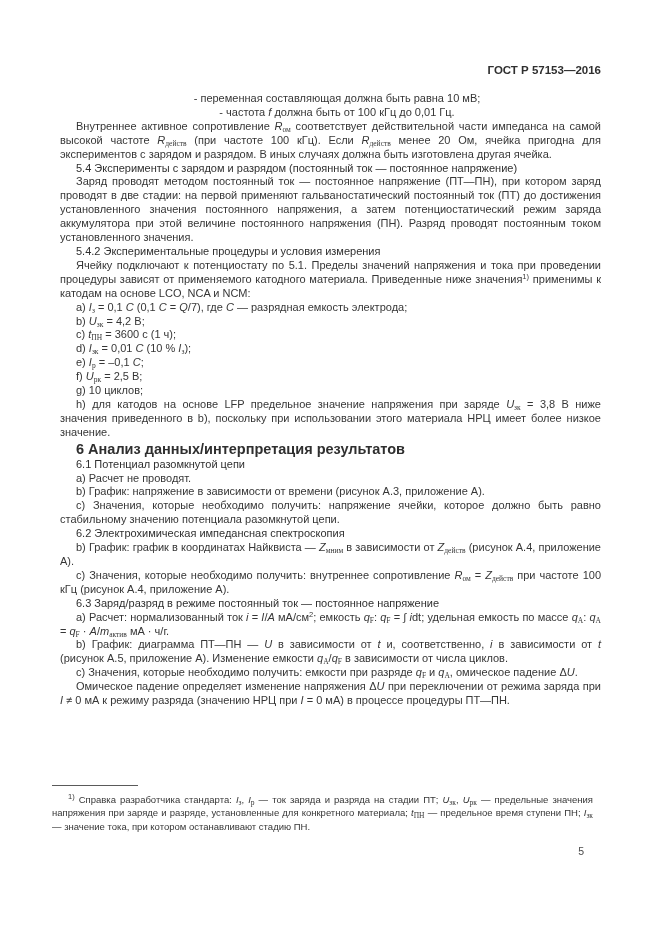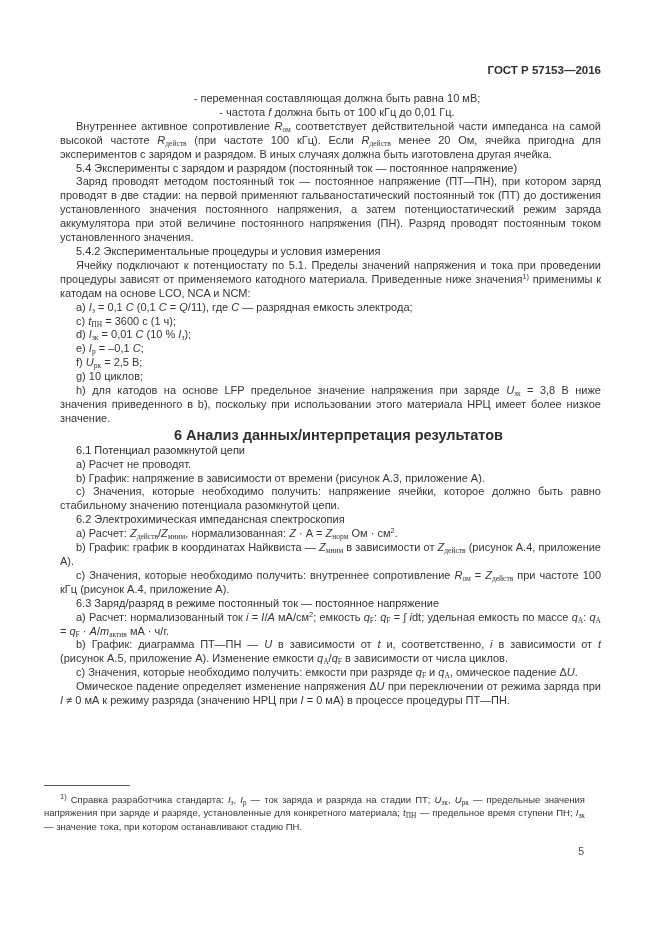--- a/index.html
+++ b/index.html
@@ -19,27 +19,27 @@
   }
   .content{
     position:absolute;top:92px;left:60px;width:541px;
     font-size:11px;line-height:13.9px;
   }
   .content > div{margin:0;}
   .dash{padding-left:13px;text-align:center;}
   .para{text-align:justify;text-indent:16px;}
   .li{text-align:justify;text-indent:16px;}
   .h3{font-weight:normal;text-indent:16px;text-align:left;margin-top:5px;margin-bottom:4px;color:#2f2f2f;}
-  .h1{font-weight:bold;font-size:14.5px;line-height:18px;text-indent:16px;text-align:center;
+  .h1{font-weight:bold;font-size:14.5px;line-height:18px;text-indent:16px;text-align:left;
       margin-top:21px;margin-bottom:17px;color:#2f2f2f;}
   .it{font-style:italic;}
   sub{font-size:7.5px;line-height:0;vertical-align:-2px;font-family:Liberation Serif, serif;}
   sup{font-size:7.5px;line-height:0;vertical-align:4px;}
   .footnote{
-    position:absolute;left:44px;top:785px;width:541px;
+    position:absolute;left:52px;top:785px;width:541px;
     font-size:9.5px;line-height:13.3px;text-align:justify;
   }
   .fn-rule{width:86px;height:1px;background:#5a5a5a;margin-bottom:7px;}
   .fn-text{text-indent:16px;}
   .page-number{
     position:absolute;top:845px;right:77px;
     font-size:10.5px;color:#4a4a4a;
   }
 </style>
 </head>
@@ -49,34 +49,34 @@
   <div class="doc-header">ГОСТ Р 57153—2016</div>
 
   <div class="content">
       <div class="dash"><span>-  переменная составляющая должна быть равна 10 мВ;</span></div>
       <div class="dash"><span>-  частота </span><span class="it">f</span><span> должна быть от 100 кГц до 0,01 Гц.</span></div>
       <div class="para"><span>Внутреннее активное сопротивление </span><span class="it">R</span><sub>ом</sub><span> соответствует действительной части импеданса на самой высокой частоте </span><span class="it">R</span><sub>действ</sub><span> (при частоте 100 кГц). Если </span><span class="it">R</span><sub>действ</sub><span> менее 20 Ом, ячейка пригодна для экспериментов с зарядом и разрядом. В иных случаях должна быть изготовлена другая ячейка.</span></div>
       <div class="h3"><span>5.4  Эксперименты с зарядом и разрядом (постоянный ток — постоянное напряжение)</span></div>
       <div class="para"><span>Заряд проводят методом постоянный ток — постоянное напряжение (ПТ—ПН), при котором заряд проводят в две стадии: на первой применяют гальваностатический постоянный ток (ПТ) до достижения установленного значения постоянного напряжения, а затем потенциостатический режим заряда аккумулятора при этой величине постоянного напряжения (ПН). Разряд проводят постоянным током установленного значения.</span></div>
       <div class="h3"><span>5.4.2  Экспериментальные процедуры и условия измерения</span></div>
       <div class="para"><span>Ячейку подключают к потенциостату по 5.1. Пределы значений напряжения и тока при проведении процедуры зависят от применяемого катодного материала. Приведенные ниже значения</span><sup>1)</sup><span> применимы к катодам на основе LCO, NCA и NCM:</span></div>
-      <div class="li"><span>a)  </span><span class="it">I</span><sub>з</sub><span> = 0,1 </span><span class="it">C</span><span> (0,1 </span><span class="it">C</span><span> = </span><span class="it">Q</span><span>/11), где </span><span class="it">C</span><span> — разрядная емкость электрода;</span></div>
+      <div class="li"><span>a)  </span><span class="it">I</span><sub>з</sub><span> = 0,1 </span><span class="it">C</span><span> (0,1 </span><span class="it">C</span><span> = </span><span class="it">Q</span><span>/7), где </span><span class="it">C</span><span> — разрядная емкость электрода;</span></div>
+      <div class="li"><span>b)  </span><span class="it">U</span><sub>зк</sub><span> = 4,2 В;</span></div>
       <div class="li"><span>c)  </span><span class="it">t</span><sub>ПН</sub><span> = 3600 с (1 ч);</span></div>
       <div class="li"><span>d)  </span><span class="it">I</span><sub>зк</sub><span> = 0,01 </span><span class="it">C</span><span> (10 % </span><span class="it">I</span><sub>з</sub><span>);</span></div>
       <div class="li"><span>e)  </span><span class="it">I</span><sub>р</sub><span> = –0,1 </span><span class="it">C</span><span>;</span></div>
       <div class="li"><span>f)  </span><span class="it">U</span><sub>рк</sub><span> = 2,5 В;</span></div>
       <div class="li"><span>g)  10 циклов;</span></div>
       <div class="li"><span>h)  для катодов на основе LFP предельное значение напряжения при заряде </span><span class="it">U</span><sub>зк</sub><span> = 3,8 В ниже значения приведенного в b), поскольку при использовании этого материала НРЦ имеет более низкое значение.</span></div>
       <div class="h1"><span>6  Анализ данных/интерпретация результатов</span></div>
       <div class="h3"><span>6.1  Потенциал разомкнутой цепи</span></div>
       <div class="li"><span>a)  Расчет не проводят.</span></div>
       <div class="li"><span>b)  График: напряжение в зависимости от времени (рисунок А.3, приложение А).</span></div>
       <div class="li"><span>c)  Значения, которые необходимо получить: напряжение ячейки, которое должно быть равно стабильному значению потенциала разомкнутой цепи.</span></div>
       <div class="h3"><span>6.2  Электрохимическая импедансная спектроскопия</span></div>
-      <div class="li"><span>a)  Расчет: </span><span class="it">Z</span><sub>действ</sub><span>/</span><span class="it">Z</span><sub>мним</sub><span>, нормализованная: </span><span class="it">Z</span><span> · А = </span><span class="it">Z</span><sub>норм</sub><span> Ом · см</span><sup>2</sup><span>.</span></div>
       <div class="li"><span>b)  График: график в координатах Найквиста — </span><span class="it">Z</span><sub>мним</sub><span> в зависимости от </span><span class="it">Z</span><sub>действ</sub><span> (рисунок А.4, приложение А).</span></div>
       <div class="li"><span>c)  Значения, которые необходимо получить: внутреннее сопротивление </span><span class="it">R</span><sub>ом</sub><span> = </span><span class="it">Z</span><sub>действ</sub><span> при частоте 100 кГц (рисунок А.4, приложение А).</span></div>
       <div class="h3"><span>6.3  Заряд/разряд в режиме постоянный ток — постоянное напряжение</span></div>
       <div class="li"><span>a)  Расчет: нормализованный ток </span><span class="it">i</span><span> = </span><span class="it">I</span><span>/</span><span class="it">A</span><span> мА/см</span><sup>2</sup><span>; емкость </span><span class="it">q</span><sub>F</sub><span>: </span><span class="it">q</span><sub>F</sub><span> = ∫ </span><span class="it">i</span><span>dt; удельная емкость по массе </span><span class="it">q</span><sub>А</sub><span>: </span><span class="it">q</span><sub>А</sub><span> = </span><span class="it">q</span><sub>F</sub><span> · </span><span class="it">A</span><span>/</span><span class="it">m</span><sub>актив</sub><span> мА · ч/г.</span></div>
       <div class="li"><span>b)  График: диаграмма ПТ—ПН — </span><span class="it">U</span><span> в зависимости от </span><span class="it">t</span><span> и, соответственно, </span><span class="it">i</span><span> в зависимости от </span><span class="it">t</span><span> (рисунок А.5, приложение А). Изменение емкости </span><span class="it">q</span><sub>А</sub><span>/</span><span class="it">q</span><sub>F</sub><span> в зависимости от числа циклов.</span></div>
       <div class="li"><span>c)  Значения, которые необходимо получить: емкости при разряде </span><span class="it">q</span><sub>F</sub><span> и </span><span class="it">q</span><sub>А</sub><span>, омическое падение Δ</span><span class="it">U</span><span>.</span></div>
       <div class="para"><span>Омическое падение определяет изменение напряжения  Δ</span><span class="it">U</span><span> при переключении от режима заряда при </span><span class="it">I</span><span> ≠ 0 мА к режиму разряда (значению НРЦ при </span><span class="it">I</span><span> = 0 мА) в процессе процедуры ПТ—ПН.</span></div>
     </div>
 
   <div class="footnote">

